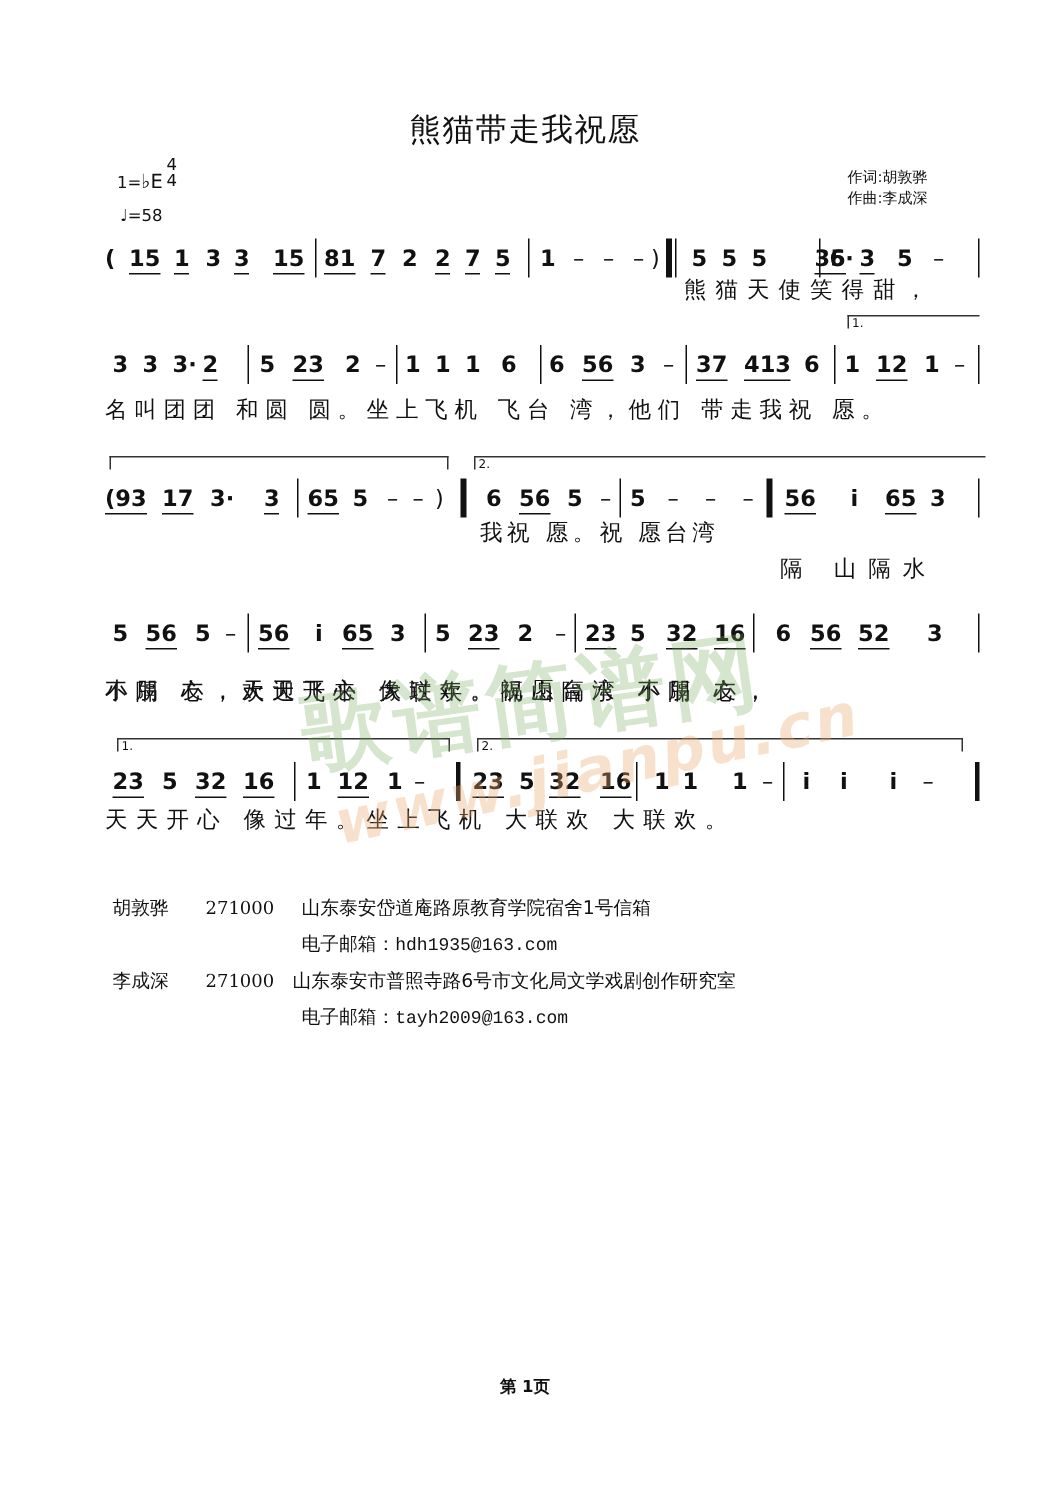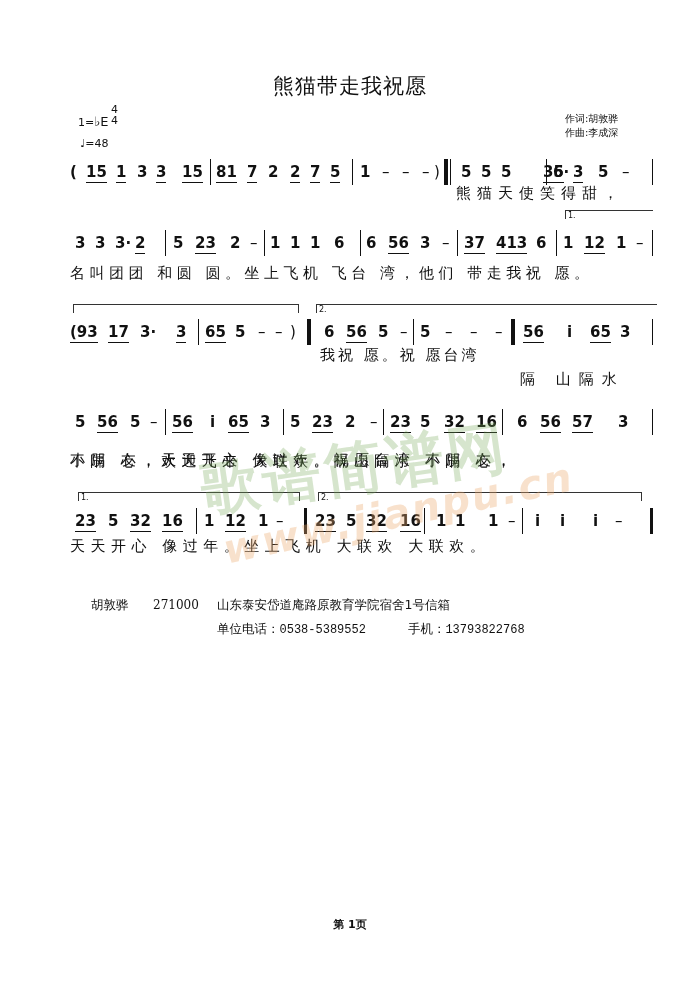--- a/index.html
+++ b/index.html
@@ -12,39 +12,39 @@
   .wm-text1 { position:absolute; left:10px; top:10px; font-size:58px; font-weight:bold; color:rgba(120,170,90,0.30); letter-spacing:4px; transform:rotate(-8deg); }
   .wm-text2 { position:absolute; left:30px; top:70px; font-size:40px; font-style:italic; font-weight:bold; color:rgba(235,170,110,0.35); transform:rotate(-12deg); letter-spacing:2px; }
 
   
   .row { position:absolute; left:70px; width:590px; height:28px; font-weight:bold; font-size:15px; font-family:"DejaVu Sans", sans-serif; }
   .tok { position:absolute; top:0; white-space:nowrap; }
   .ul { border-bottom:1px solid #111; padding-bottom:1px; }
   .bar { position:absolute; top:-4px; width:1px; height:26px; background:#111; }
   .lyr { position:absolute; left:70px; width:600px; font-size:15px; letter-spacing:6px; white-space:nowrap; font-family:"DejaVu Sans", sans-serif; }
   .volta { position:absolute; border-top:1px solid #333; border-left:1px solid #333; height:8px; font-size:8px; padding-left:2px; }
-  .footer-info { left:75px; top:593px; font-size:12.5px; line-height:23px;margin-left:16px; }
+  .footer-info { left:75px; top:593px; font-size:12.5px; line-height:23px; }
   .footer-info .lbl { display:inline-block; width:62px; }
   .footer-info .zip { display:inline-block; width:56px; font-family:"DejaVu Serif", serif; font-size:12px; }
   .mono { font-family:"Liberation Mono", monospace; font-size:12px; }
   .page { left:0; width:700px; top:917px; text-align:center; font-size:11px; font-weight:bold; }
 </style>
 </head>
 <body>
 
 <div class="abs title">熊猫带走我祝愿</div>
 
 <div class="abs meta" style="left:78px;top:115px;">
   <span>1=</span><span style="font-size:13px">♭E</span>
 </div>
 <div class="abs meta" style="left:111px;top:104px;font-size:11px;line-height:11px;text-align:center;">
   <div>4</div>
   <div>4</div>
 </div>
-<div class="abs meta" style="left:80px;top:137px;">♩=48</div>
+<div class="abs meta" style="left:80px;top:137px;">♩=58</div>
 
 <div class="abs credits">
   <div>作词:胡敦骅</div>
   <div>作曲:李成深</div>
 </div>
 
 <div class="row" style="top:163px;">
   <span class="tok" style="left:0">(</span>
   <span class="tok ul" style="left:16px">15</span>
   <span class="tok ul" style="left:46px">1</span>
@@ -162,21 +162,21 @@
   <span class="tok" style="left:275px">2</span>
   <span class="tok" style="left:300px;font-weight:normal">–</span>
   <span class="bar" style="left:313px"></span>
   <span class="tok ul" style="left:320px">23</span>
   <span class="tok" style="left:350px">5</span>
   <span class="tok ul" style="left:374px">32</span>
   <span class="tok ul" style="left:406px">16</span>
   <span class="bar" style="left:432px"></span>
   <span class="tok" style="left:447px">6</span>
   <span class="tok ul" style="left:470px">56</span>
-  <span class="tok ul" style="left:502px">57</span>
+  <span class="tok ul" style="left:502px">52</span>
   <span class="tok" style="left:548px">3</span>
   <span class="bar" style="left:582px"></span>
 </div>
 <div class="lyr" style="top:451px;letter-spacing:5.3px;">小朋 友，天天开心 像过年。祝愿台湾 小朋 友，</div>
 <div class="lyr" style="top:452px;letter-spacing:5.3px;">不隔 心，欢迎飞来 大联欢。隔山隔水 不隔 心，</div>
 
 <div class="volta" style="left:78px;top:492px;width:218px;border-right:1px solid #333;">1.</div>
 <div class="volta" style="left:318px;top:492px;width:320px;border-right:1px solid #333;">2.</div>
 <div class="row" style="top:512px;">
   <span class="tok ul" style="left:5px">23</span>
@@ -210,18 +210,23 @@
 <div class="abs watermark">
   <div class="wm-text1">歌谱简谱网</div>
   <div class="wm-text2">www.jianpu.cn</div>
 </div>
 
 <div class="abs footer-info">
   <div>
     <span class="lbl">胡敦骅</span><span class="zip">271000</span><span style="margin-left:8px">山东泰安岱道庵路原教育学院宿舍1号信箱</span>
   </div>
   <div style="padding-left:126px">
-    <span>单位电话：</span><span class="mono">0538-5389552</span>
-    <span style="margin-left:38px">手机：</span><span class="mono">13793822768</span>
+    <span>电子邮箱：</span><span class="mono">hdh1935@163.com</span>
+  </div>
+  <div>
+    <span class="lbl">李成深</span><span class="zip">271000</span><span style="margin-left:2px">山东泰安市普照寺路6号市文化局文学戏剧创作研究室</span>
+  </div>
+  <div style="padding-left:126px">
+    <span>电子邮箱：</span><span class="mono">tayh2009@163.com</span>
   </div>
 </div>
 
 <div class="abs page">第 1页</div>
 
 </body></html>

